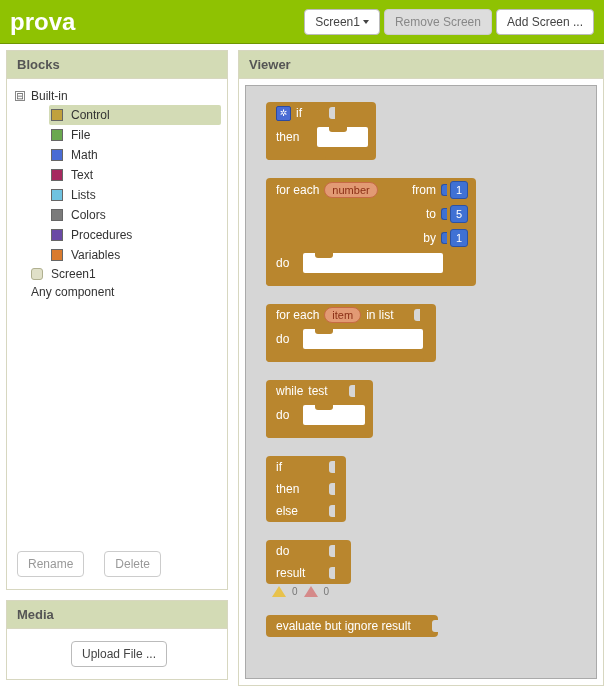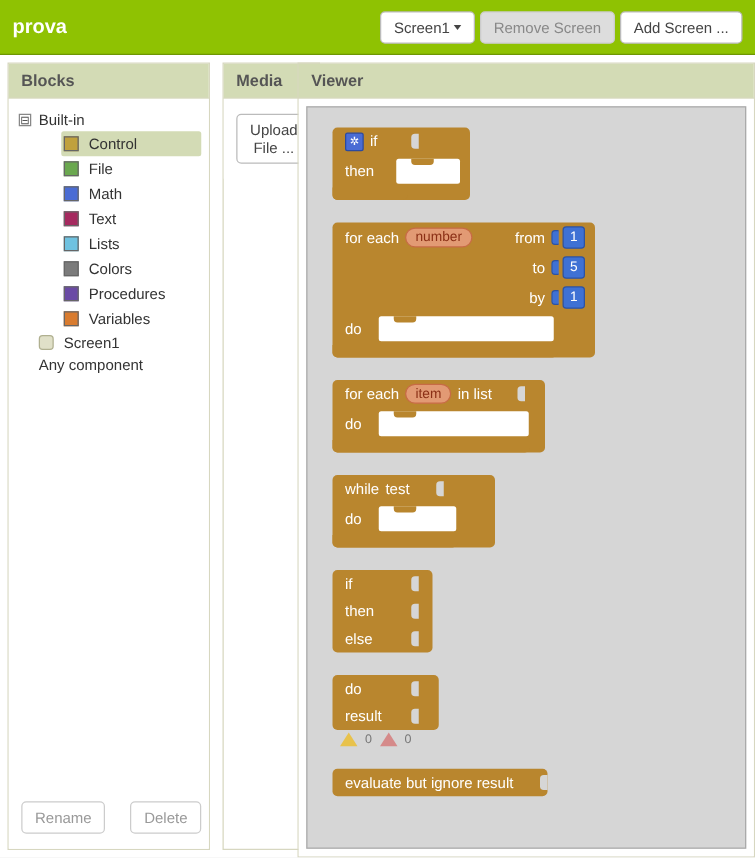--- a/index.html
+++ b/index.html
@@ -19,21 +19,21 @@
     background: #8fc202;
     width: 100%;
     border-bottom: 1px solid #6e9603;
     display: flex;
     align-items: center;
     padding: 0 10px;
   }
   .app-title {
     color: #fff;
     font-weight: bold;
-    font-size: 16px;
+    font-size: 24px;
     margin-right: auto;
   }
   .btn {
     border: 1px solid #bbb;
     border-radius: 4px;
     padding: 5px 10px;
     font-size: 12px;
     background: #fff;
     color: #444;
     margin-left: 4px;
@@ -59,21 +59,21 @@
     display: flex;
     height: calc(100% - 44px);
     width: 100%;
     background: #fff;
   }
   .leftcol {
     width: 234px;
     flex-shrink: 0;
     padding: 6px 6px 6px 6px;
     display: flex;
-    flex-direction: row;
+    flex-direction: column;
     gap: 10px;
   }
   .panel {
     border: 1px solid #d7d7c0;
   }
   .panel-header {
     background: #d3dbb5;
     padding: 6px 10px;
     font-weight: bold;
     font-size: 13px;
@@ -447,21 +447,21 @@
               <span>in list</span>
               <span class="hook"></span>
             </div>
             <div class="row">
               <span class="left-label" style="min-width:18px;">do</span>
               <span class="slot-c" style="width:120px;"></span>
             </div>
             <div class="foot-notch" style="width:158px;"></div>
           </div>
 
-          <div class="block" style="width:130px;">
+          <div class="block" style="width:107px;">
             <div class="row">
               <span>while</span>
               <span>test</span>
               <span class="hook"></span>
             </div>
             <div class="row">
               <span class="left-label" style="min-width:18px;">do</span>
               <span class="slot-c" style="width:62px;"></span>
             </div>
             <div class="foot-notch" style="width:100px;"></div>

